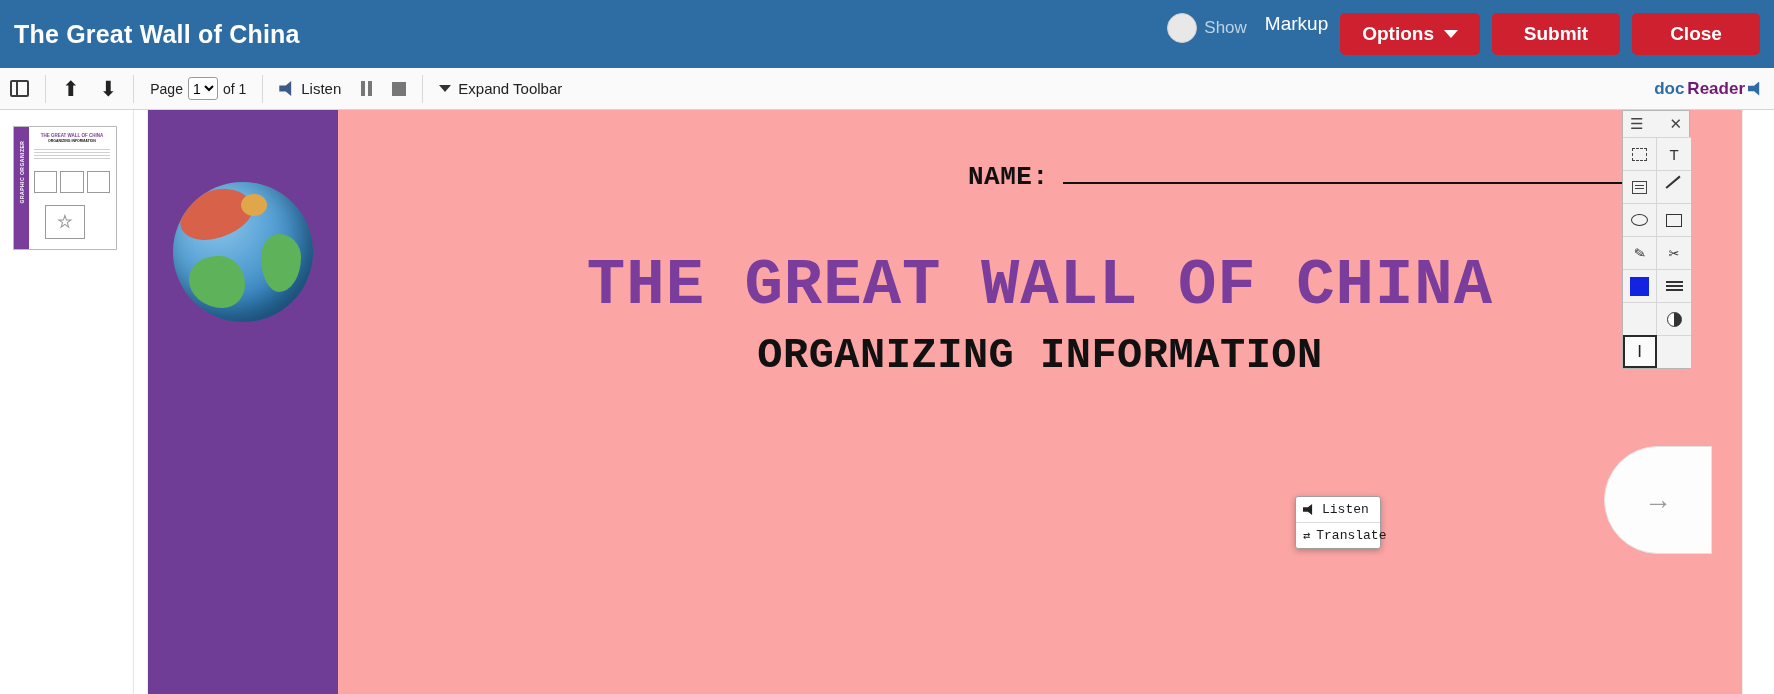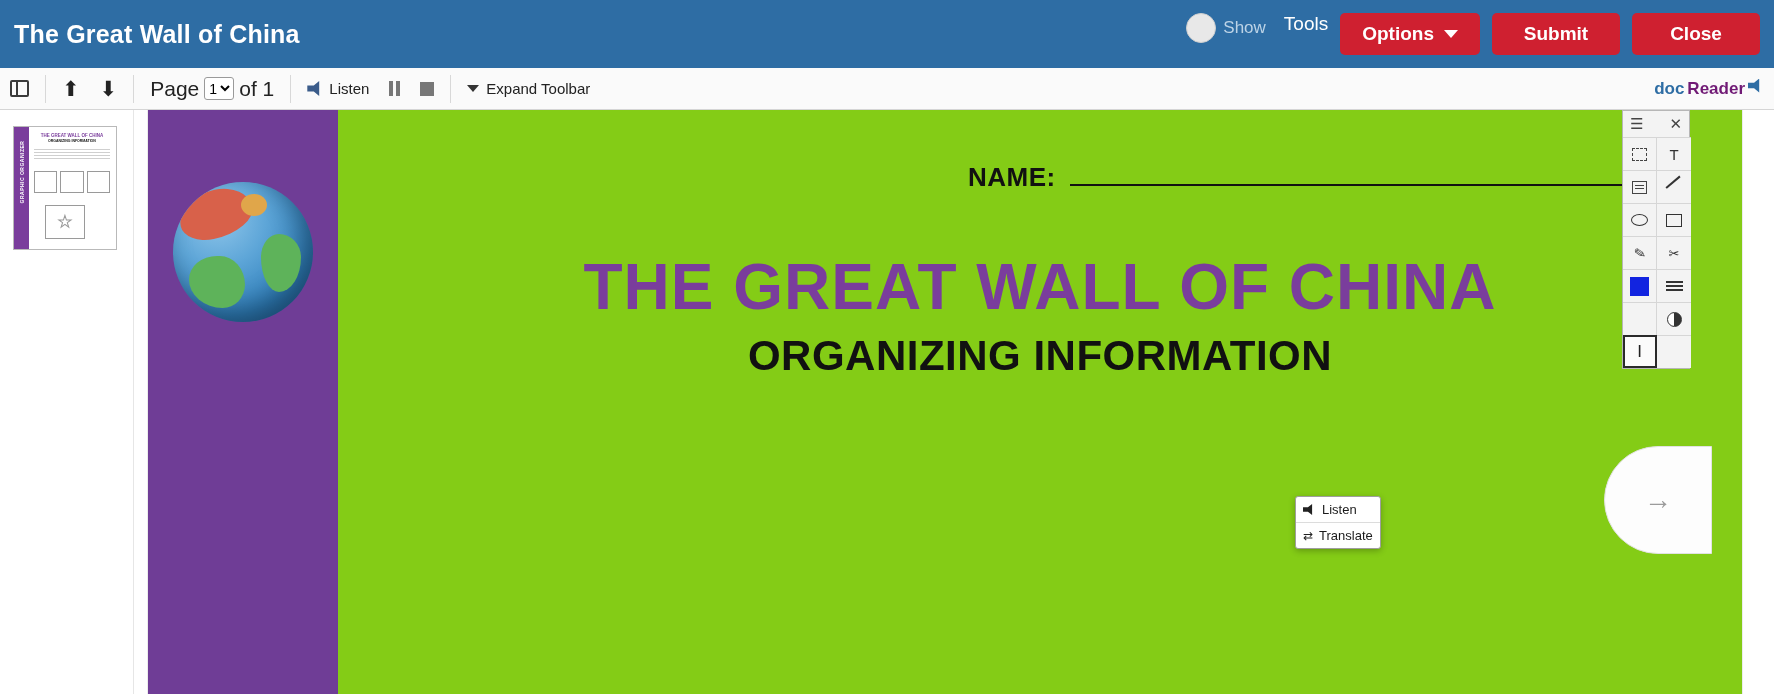--- a/index.html
+++ b/index.html
@@ -60,41 +60,41 @@
   .tb-sep { width: 1px; height: 28px; background: #d8d8d8; margin: 0 6px; }
   .icon-panel {
     width: 19px; height: 17px; border: 2px solid #3b3b3b; border-radius: 2px;
     position: relative;
   }
   .icon-panel::after {
     content: ""; position: absolute; left: 4px; top: 0; bottom: 0;
     width: 2px; background: #3b3b3b;
   }
   .arrow-up, .arrow-down { font-size: 21px; color: #222; line-height: 1; }
-  .page-label { font-size: 21px; }
+  .page-label { font-size: 14px; }
   .page-select {
     font-size: 14px; height: 23px; margin: 0 5px;
     border: 1px solid #9a9a9a; border-radius: 3px; background: #fff;
   }
   .listen-ico {
     width: 17px; height: 15px; margin-right: 5px;
     background: #3b5c8a; clip-path: polygon(0 30%, 38% 30%, 70% 0, 70% 100%, 38% 70%, 0 70%);
   }
   .pause-ico { display: flex; gap: 3px; }
   .pause-ico i { display: block; width: 4px; height: 15px; background: #777; }
   .stop-ico { width: 14px; height: 14px; background: #777; }
   .chev-down {
     display: inline-block; width: 0; height: 0;
     border-left: 6px solid transparent; border-right: 6px solid transparent;
     border-top: 7px solid #333; margin-right: 7px;
   }
   .docreader {
     margin-left: auto; margin-right: 10px;
     font-size: 17px; font-weight: bold; color: #2e6da4;
-    display: flex; gap: 3px;
+    display: flex; align-items: center; gap: 3px;
   }
   .docreader .light { color: #701a75; font-weight: bold; }
   .dr-ico {
     width: 16px; height: 14px; background: #2e6da4;
     clip-path: polygon(0 30%, 38% 30%, 70% 0, 70% 100%, 38% 70%, 0 70%);
   }
 
   
   .workspace {
     position: absolute; left: 0; top: 110px; width: 1774px; height: 584px;
@@ -137,21 +137,21 @@
     -webkit-text-stroke: 1px #9a9a9a;
   }
 
   
   .page-canvas {
     position: absolute; left: 134px; top: 0; width: 1640px; height: 584px;
     background: #ffffff; overflow: hidden;
   }
   .page-sheet {
     position: absolute; left: 14px; top: 0px; width: 1594px; height: 584px;
-    background: #84cc16; box-shadow: 0 0 0 1px #ececec;
+    background: #fca5a5; box-shadow: 0 0 0 1px #ececec; font-family: Liberation Mono, monospace;
   }
   .purple-band {
     position: absolute; left: 0; top: 0; width: 190px; height: 584px;
     background: #6f3d96;
   }
   .globe {
     position: absolute; left: 25px; top: 72px; width: 140px; height: 140px;
     border-radius: 50%;
     background:
       radial-gradient(circle at 32% 26%, #8fc6ea 0%, #5ea6d8 34%, #2f7fbb 70%, #1f6099 100%);
@@ -259,21 +259,21 @@
 
 <div id="app">
 
   <div class="topbar">
     <div class="doc-title">The Great Wall of China</div>
     <div class="topbar-right">
       <div class="toggle-wrap">
         <div class="toggle-knob"></div>
         <span class="toggle-label-show">Show</span>
       </div>
-      <span class="markup-label">Tools</span>
+      <span class="markup-label">Markup</span>
       <button class="btn-red wide">
         <span>Options</span>
         <span class="caret"></span>
       </button>
       <button class="btn-red wide">
         <span>Submit</span>
       </button>
       <button class="btn-red wide">
         <span>Close</span>
       </button>

